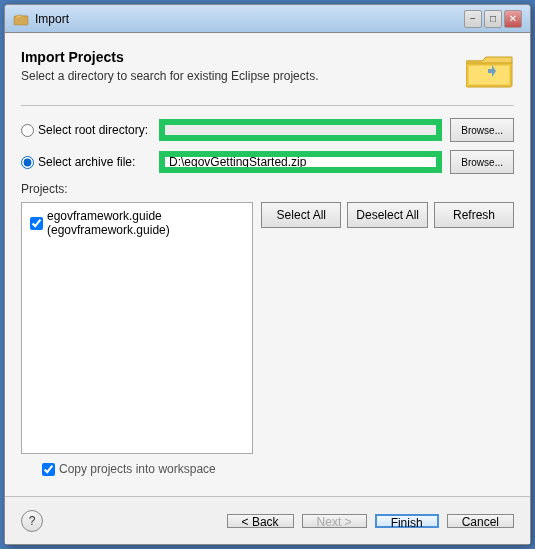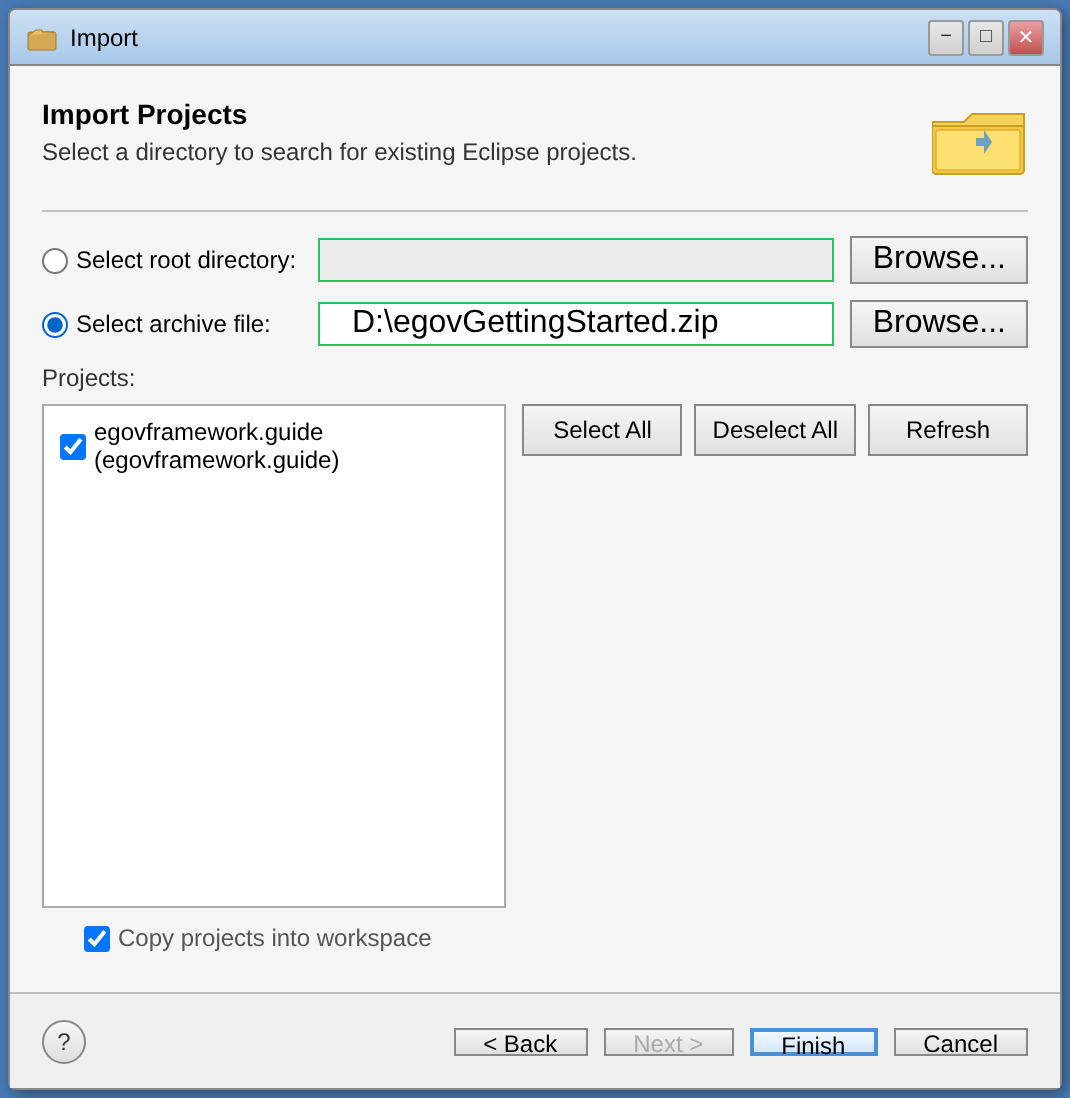--- a/index.html
+++ b/index.html
@@ -140,37 +140,37 @@
 
     .radio-input {
       accent-color: #0066cc;
       width: 13px;
       height: 13px;
     }
 
     .text-input {
       flex: 1;
       height: 22px;
-      border: 1px solid #22c55e;
+      border: 6px solid #22c55e;
       background: white;
-      padding: 2px 16px;
-      font-size: 16px;
+      padding: 2px 4px;
+      font-size: 12px;
     }
 
     .text-input:disabled {
       background: #ececec;
       color: #888;
     }
 
     .browse-btn {
       height: 24px;
       padding: 0 10px;
       border: 1px solid #888;
       background: linear-gradient(to bottom, #f5f5f5, #e0e0e0);
-      font-size: 16px;
+      font-size: 10px;
       cursor: pointer;
       white-space: nowrap;
     }
 
     .projects-label {
       font-size: 12px;
       color: #333;
       margin-bottom: 6px;
     }
 

